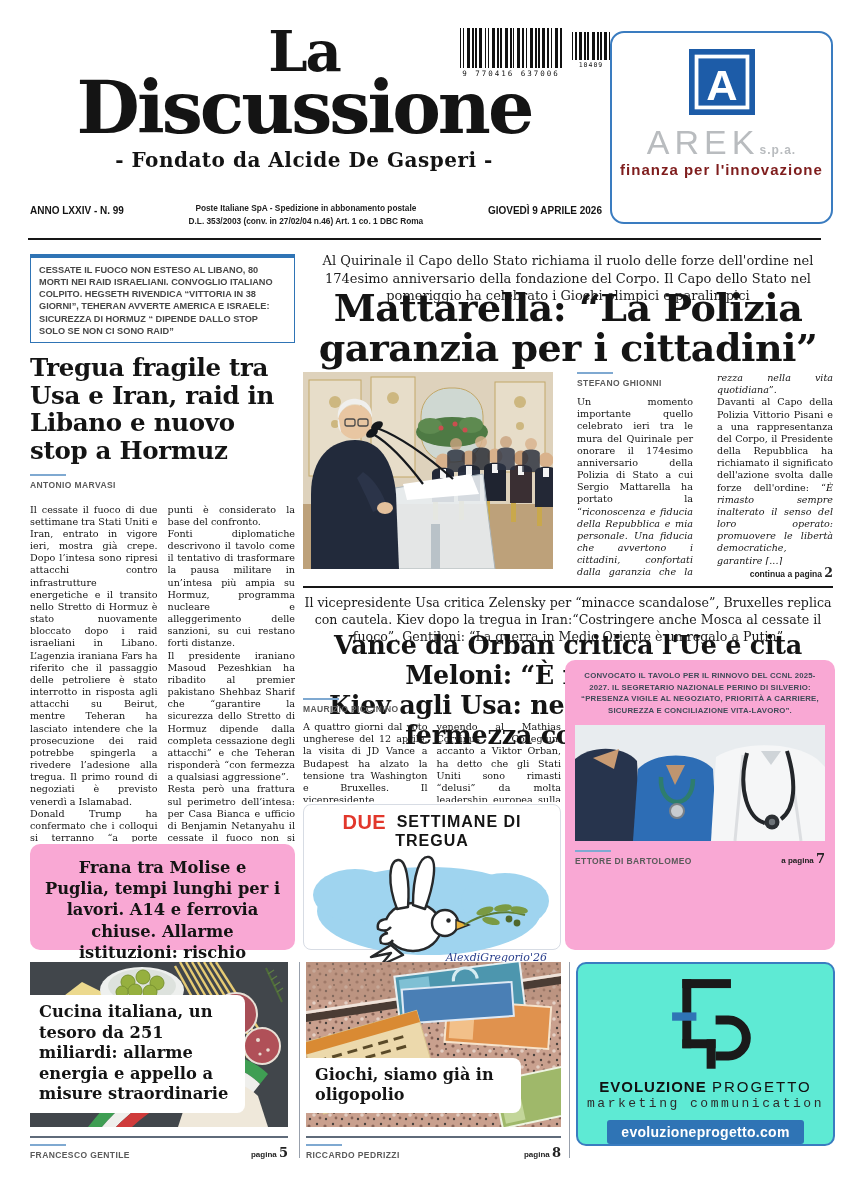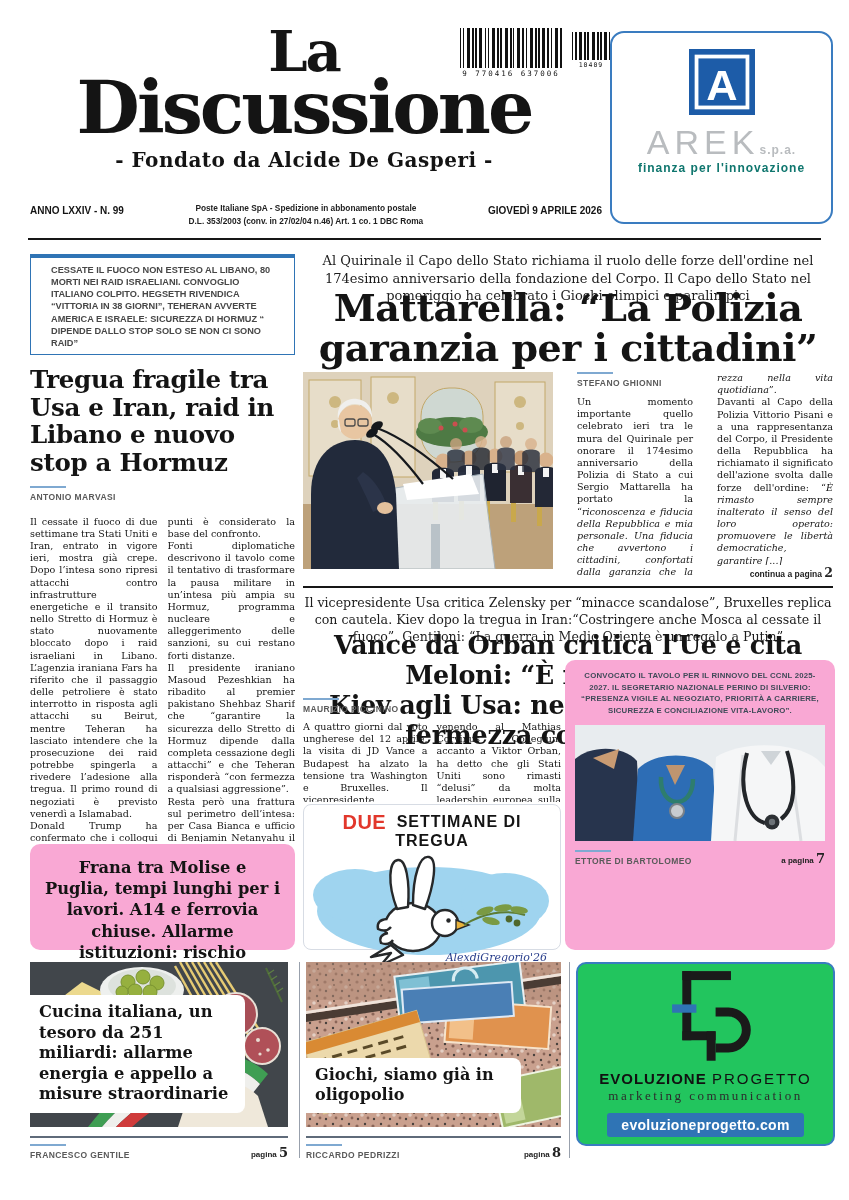--- a/index.html
+++ b/index.html
@@ -18,41 +18,41 @@
 
   .masthead{position:absolute;left:8px;top:26px;width:592px;text-align:center;line-height:.92;}
   .m-top{font-weight:bold;font-size:56px;letter-spacing:-2px;}
   .m-main{font-weight:bold;font-size:73px;letter-spacing:-3px;margin-top:-4px;}
   .m-sub{font-weight:bold;font-size:20px;margin-top:10px;letter-spacing:.5px;}
 
   .arek{position:absolute;left:610px;top:31px;width:223px;height:193px;border:2.5px solid #3a7cc0;
         border-radius:14px;background:#fff;text-align:center;padding-top:16px;}
   .arek-name{font-family:"Liberation Sans",sans-serif;color:#b9bcbf;font-size:34px;letter-spacing:5px;margin-top:6px;line-height:1;}
   .arek-name b{font-size:12px;letter-spacing:1px;vertical-align:baseline;}
-  .arek-tag{font-family:"Liberation Sans",sans-serif;color:#0f766e;font-weight:bold;font-size:12px;letter-spacing:1px;margin-top:2px;}
+  .arek-tag{font-family:"Liberation Sans",sans-serif;color:#7f1d1d;font-weight:bold;font-size:15px;letter-spacing:1px;margin-top:2px;}
 
   .dateline{position:absolute;left:30px;top:202px;width:572px;display:flex;justify-content:space-between;align-items:flex-start;
             font-family:"Liberation Sans",sans-serif;}
   .dl-left,.dl-right{font-weight:bold;font-size:10px;white-space:nowrap;padding-top:3px;}
   .dl-center{text-align:center;font-weight:bold;font-size:8.3px;color:#222;line-height:1.6;}
   .rule-main{position:absolute;left:28px;top:238px;width:793px;height:2px;background:#161616;}
 
   
   .by{font-family:"Liberation Sans",sans-serif;font-weight:bold;font-size:8.5px;color:#5a5a5a;letter-spacing:.4px;}
   .by::before{content:"";display:block;width:36px;height:2px;background:#7fa9d1;margin-bottom:4px;}
   .cont{font-family:"Liberation Sans",sans-serif;font-weight:bold;font-size:8.5px;color:#222;text-align:right;}
   .cont b{font-size:12.5px;font-family:"DejaVu Serif",serif;}
   .pageref{font-family:"Liberation Sans",sans-serif;font-weight:bold;font-size:8px;color:#222;white-space:nowrap;}
   .pageref b{font-size:13px;font-family:"DejaVu Serif",serif;}
   .coltext{font-size:9.6px;line-height:1.27;text-align:justify;white-space:pre-line;}
   .coltext i{font-style:italic;}
 
   
   .left-col{position:absolute;left:30px;top:254px;width:265px;height:588px;overflow:hidden;}
-  .kicker-box{border:1.5px solid #2f74b5;border-top:4px solid #2f74b5;padding:6px 20px 5px;
+  .kicker-box{border:1.5px solid #2f74b5;border-top:4px solid #2f74b5;padding:6px 8px 5px;
               font-family:"Liberation Sans",sans-serif;font-weight:bold;font-size:9.2px;line-height:1.32;color:#474747;}
   .lh1{font-weight:bold;font-size:24.5px;line-height:1.13;margin:11px 0 9px;letter-spacing:-.3px;}
   .lcols{display:flex;gap:10px;margin-top:14px;position:relative;}
   .lcols .c{flex:1;height:398px;overflow:hidden;}
 
   
   .softbox{background:#f9a8d4;border-radius:10px;}
   .frana{position:absolute;left:30px;top:844px;width:265px;height:106px;padding:13px 14px 8px;}
   .frana h3{margin:0;font-size:16.3px;line-height:1.3;font-weight:bold;text-align:center;}
   .boxfoot{display:flex;justify-content:space-between;align-items:flex-end;margin-top:9px;}
@@ -94,25 +94,25 @@
   .card{position:absolute;top:962px;}
   .cphoto{position:relative;width:100%;height:165px;overflow:hidden;}
   .cphoto svg{display:block;}
   .overlay{position:absolute;left:0;bottom:14px;background:#fff;border-radius:0 8px 8px 0;padding:7px 11px 8px 9px;
            font-weight:bold;font-size:16.3px;line-height:1.26;max-width:215px;}
   .overlay.it{font-size:16px;}
   .cline{height:2px;background:#5f6b7a;margin:9px 0 6px;}
   .cfoot{display:flex;justify-content:space-between;align-items:flex-end;}
 
   .ad-ep{position:absolute;left:576px;top:962px;width:259px;height:184px;border:2.5px solid #3a7cc0;border-radius:10px;
-         background:#22c55e;text-align:center;padding-top:2px;}
+         background:#5eead4;text-align:center;padding-top:10px;}
   .ep-brand{font-family:"Liberation Sans",sans-serif;font-size:15px;color:#111;letter-spacing:1px;margin-top:4px;}
   .ep-brand .b1{font-weight:bold;}
   .ep-brand .b2{font-weight:normal;letter-spacing:2px;}
-  .ep-tag{font-family:Liberation Serif, serif;font-size:13px;color:#2c2c2c;letter-spacing:2.5px;margin-top:1px;}
+  .ep-tag{font-family:Liberation Mono, monospace;font-size:13px;color:#2c2c2c;letter-spacing:2.5px;margin-top:1px;}
   .ep-url{display:inline-block;margin-top:9px;background:#2f74b5;color:#fff;font-family:"Liberation Sans",sans-serif;
           font-weight:bold;font-size:14px;padding:4px 14px;border-radius:3px;letter-spacing:.3px;}
 </style>
 </head>
 <body>
 
 <div class="page" data-interactable="false">
 
   <div class="barcode" data-interactable="false">
     <div class="bc-main">

